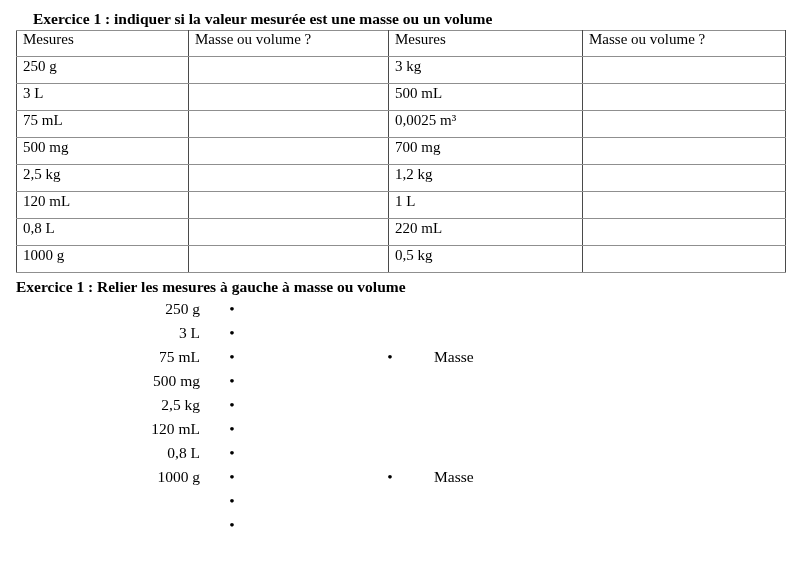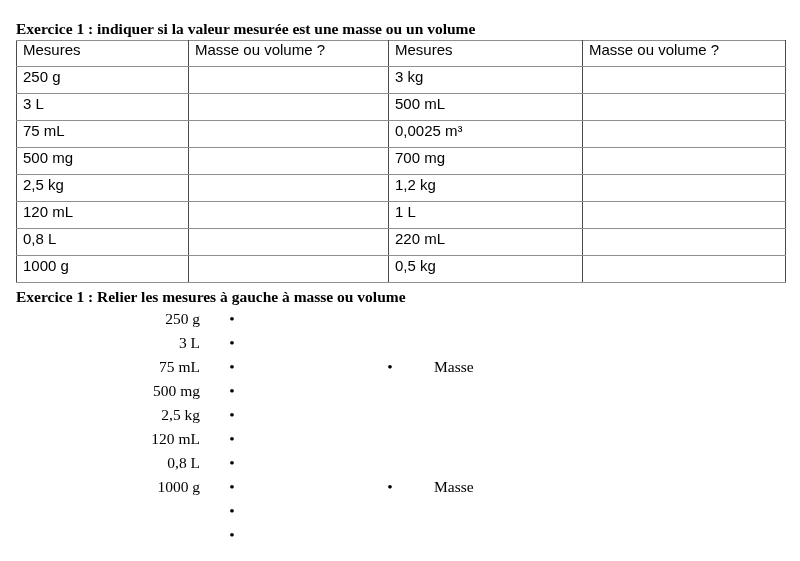--- a/index.html
+++ b/index.html
@@ -11,35 +11,35 @@
     overflow: hidden;
     font-family: "Liberation Serif", serif;
   }
   .ex-title {
     font-family: "Liberation Serif", serif;
     font-weight: bold;
     font-size: 15.5px;
     line-height: 16px;
     margin: 0;
   }
-  #ex1-title { padding: 21px 0 0 16px; }
+  #ex1-title { padding: 11px 0 0 16px; margin-left: 17px; }
   #ex2-title { padding: 6px 0 0 16px; }
 
   table.ex1 {
     border-collapse: collapse;
     table-layout: fixed;
     width: 769px;
     margin: 3px 0 0 16px;
   }
   table.ex1 th, table.ex1 td {
     border-left: 1px solid #4a4a4a;
     border-right: 1px solid #4a4a4a;
     border-top: 1px solid #8f8f8f;
     border-bottom: 1px solid #8f8f8f;
-    font-family: Liberation Sans, sans-serif;
+    font-family: Liberation Serif, serif;
     font-size: 15px;
     font-weight: normal;
     text-align: left;
     vertical-align: middle;
     padding: 0 4px 8px 6px;
     height: 27px;
     overflow: hidden;
     white-space: nowrap;
   }
   table.ex1 thead th { height: 25px; }

